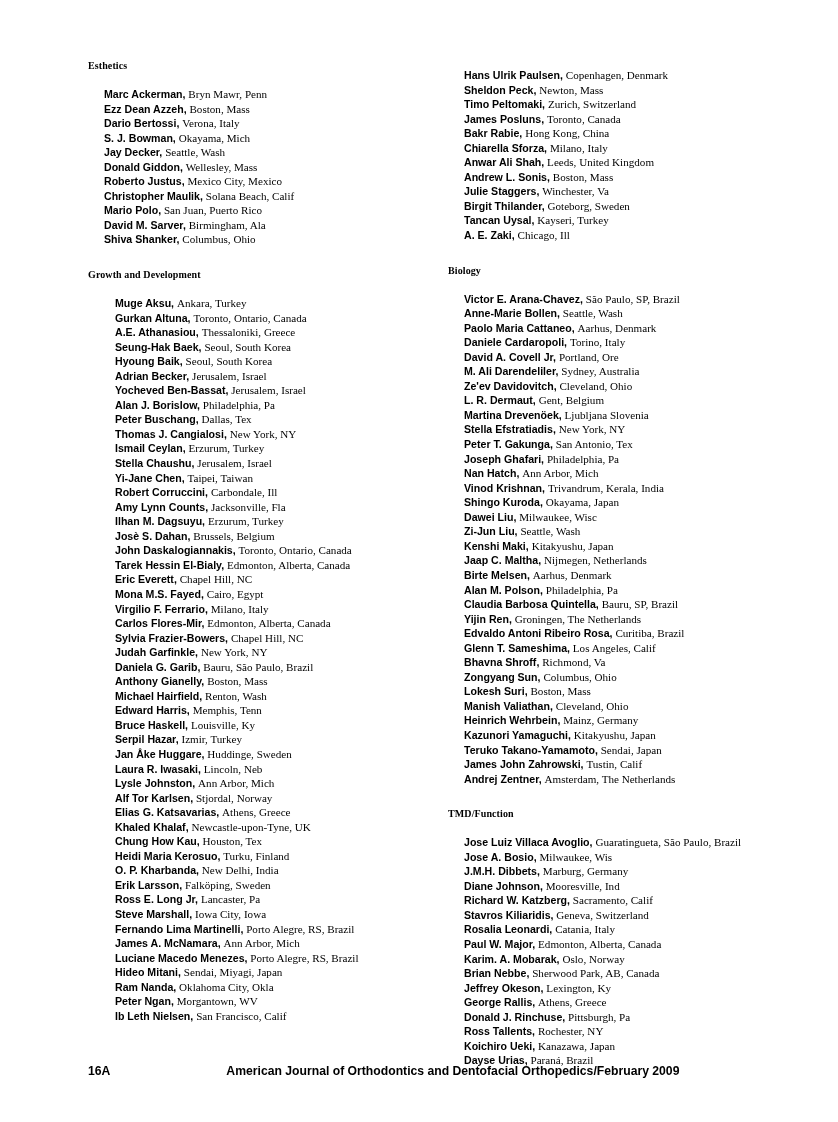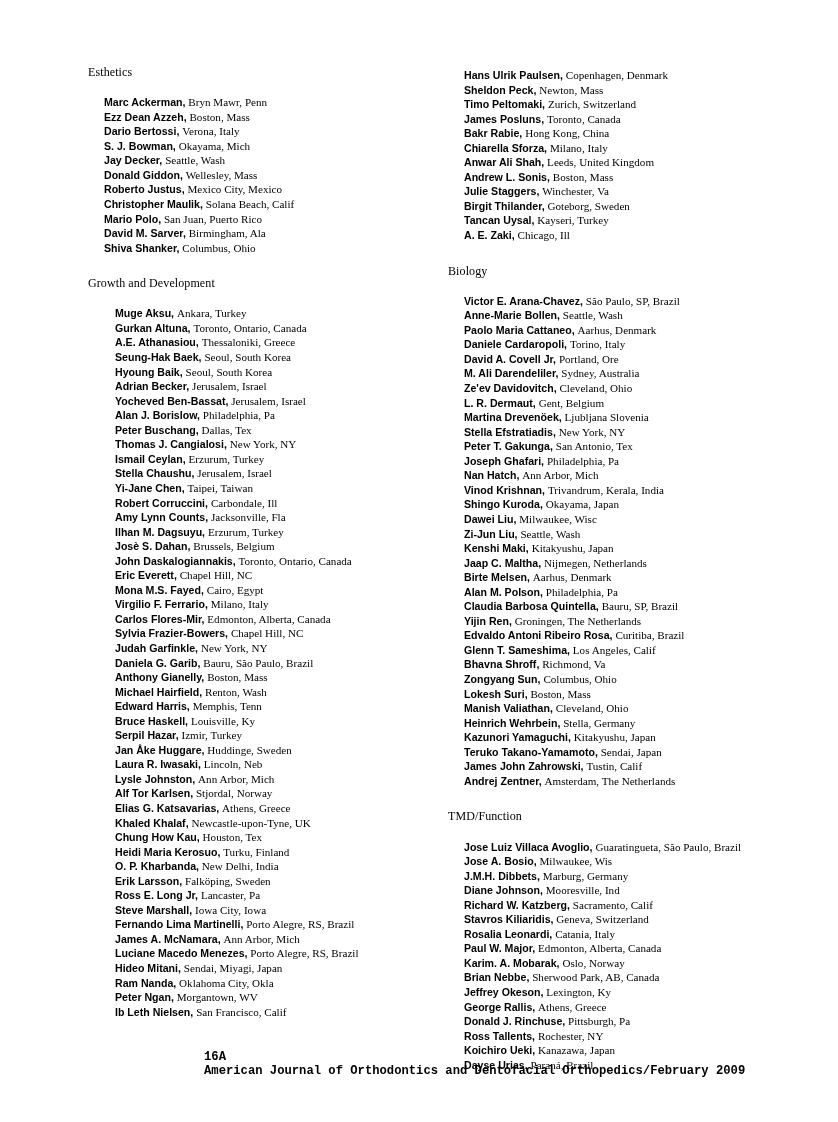--- a/index.html
+++ b/index.html
@@ -27,24 +27,24 @@
     flex-direction: row;
     gap: 42px;
     align-items: flex-start;
   }
   .col {
     width: 318px;
     flex: 0 0 318px;
   }
   .section-title {
     font-family: "Liberation Serif", serif;
-    font-weight: normal;
-    font-size: 12px;
+    font-weight: bold;
+    font-size: 10px;
     letter-spacing: 0.1px;
-    margin: 14px 0 6px 0;
+    margin: 8px 0 6px 0;
     line-height: 1.1;
   }
   .section-title.spaced {
     margin-top: 22px;
   }
   .entries {
     margin: 16px;
     padding: 0;
     list-style: none;
   }
@@ -65,24 +65,23 @@
   }
   .indent {
     padding-left: 11px;
   }
   .footer {
     position: absolute;
     left: 88px;
     right: 78px;
     bottom: 44px;
     display: flex;
-    flex-direction: column;
+    flex-direction: row;
     align-items: baseline;
-    font-family: Liberation Mono, monospace;
-    justify-content: flex-end;
+    font-family: Liberation Sans, sans-serif;
   }
   .folio {
     font-weight: bold;
     font-size: 12.2px;
   }
   .footer-title {
     font-weight: bold;
     font-size: 12.2px;
     margin-left: 116px;
   }
@@ -123,20 +122,21 @@
         <li class="entry"><span class="nm">Peter Buschang,</span> <span class="aff">Dallas, Tex</span></li>
         <li class="entry"><span class="nm">Thomas J. Cangialosi,</span> <span class="aff">New York, NY</span></li>
         <li class="entry"><span class="nm">Ismail Ceylan,</span> <span class="aff">Erzurum, Turkey</span></li>
         <li class="entry"><span class="nm">Stella Chaushu,</span> <span class="aff">Jerusalem, Israel</span></li>
         <li class="entry"><span class="nm">Yi-Jane Chen,</span> <span class="aff">Taipei, Taiwan</span></li>
         <li class="entry"><span class="nm">Robert Corruccini,</span> <span class="aff">Carbondale, Ill</span></li>
         <li class="entry"><span class="nm">Amy Lynn Counts,</span> <span class="aff">Jacksonville, Fla</span></li>
         <li class="entry"><span class="nm">Ilhan M. Dagsuyu,</span> <span class="aff">Erzurum, Turkey</span></li>
         <li class="entry"><span class="nm">Josè S. Dahan,</span> <span class="aff">Brussels, Belgium</span></li>
         <li class="entry"><span class="nm">John Daskalogiannakis,</span> <span class="aff">Toronto, Ontario, Canada</span></li>
+        <li class="entry"><span class="nm">Tarek Hessin El-Bialy,</span> <span class="aff">Edmonton, Alberta, Canada</span></li>
         <li class="entry"><span class="nm">Eric Everett,</span> <span class="aff">Chapel Hill, NC</span></li>
         <li class="entry"><span class="nm">Mona M.S. Fayed,</span> <span class="aff">Cairo, Egypt</span></li>
         <li class="entry"><span class="nm">Virgilio F. Ferrario,</span> <span class="aff">Milano, Italy</span></li>
         <li class="entry"><span class="nm">Carlos Flores-Mir,</span> <span class="aff">Edmonton, Alberta, Canada</span></li>
         <li class="entry"><span class="nm">Sylvia Frazier-Bowers,</span> <span class="aff">Chapel Hill, NC</span></li>
         <li class="entry"><span class="nm">Judah Garfinkle,</span> <span class="aff">New York, NY</span></li>
         <li class="entry"><span class="nm">Daniela G. Garib,</span> <span class="aff">Bauru, São Paulo, Brazil</span></li>
         <li class="entry"><span class="nm">Anthony Gianelly,</span> <span class="aff">Boston, Mass</span></li>
         <li class="entry"><span class="nm">Michael Hairfield,</span> <span class="aff">Renton, Wash</span></li>
         <li class="entry"><span class="nm">Edward Harris,</span> <span class="aff">Memphis, Tenn</span></li>
@@ -205,21 +205,21 @@
         <li class="entry"><span class="nm">Birte Melsen,</span> <span class="aff">Aarhus, Denmark</span></li>
         <li class="entry"><span class="nm">Alan M. Polson,</span> <span class="aff">Philadelphia, Pa</span></li>
         <li class="entry"><span class="nm">Claudia Barbosa Quintella,</span> <span class="aff">Bauru, SP, Brazil</span></li>
         <li class="entry"><span class="nm">Yijin Ren,</span> <span class="aff">Groningen, The Netherlands</span></li>
         <li class="entry"><span class="nm">Edvaldo Antoni Ribeiro Rosa,</span> <span class="aff">Curitiba, Brazil</span></li>
         <li class="entry"><span class="nm">Glenn T. Sameshima,</span> <span class="aff">Los Angeles, Calif</span></li>
         <li class="entry"><span class="nm">Bhavna Shroff,</span> <span class="aff">Richmond, Va</span></li>
         <li class="entry"><span class="nm">Zongyang Sun,</span> <span class="aff">Columbus, Ohio</span></li>
         <li class="entry"><span class="nm">Lokesh Suri,</span> <span class="aff">Boston, Mass</span></li>
         <li class="entry"><span class="nm">Manish Valiathan,</span> <span class="aff">Cleveland, Ohio</span></li>
-        <li class="entry"><span class="nm">Heinrich Wehrbein,</span> <span class="aff">Stella, Germany</span></li>
+        <li class="entry"><span class="nm">Heinrich Wehrbein,</span> <span class="aff">Mainz, Germany</span></li>
         <li class="entry"><span class="nm">Kazunori Yamaguchi,</span> <span class="aff">Kitakyushu, Japan</span></li>
         <li class="entry"><span class="nm">Teruko Takano-Yamamoto,</span> <span class="aff">Sendai, Japan</span></li>
         <li class="entry"><span class="nm">James John Zahrowski,</span> <span class="aff">Tustin, Calif</span></li>
         <li class="entry"><span class="nm">Andrej Zentner,</span> <span class="aff">Amsterdam, The Netherlands</span></li>
       </ul>
 
       <h2 class="section-title spaced">TMD/Function</h2>
       <ul class="entries">
         <li class="entry"><span class="nm">Jose Luiz Villaca Avoglio,</span> <span class="aff">Guaratingueta, São Paulo, Brazil</span></li>
         <li class="entry"><span class="nm">Jose A. Bosio,</span> <span class="aff">Milwaukee, Wis</span></li>

